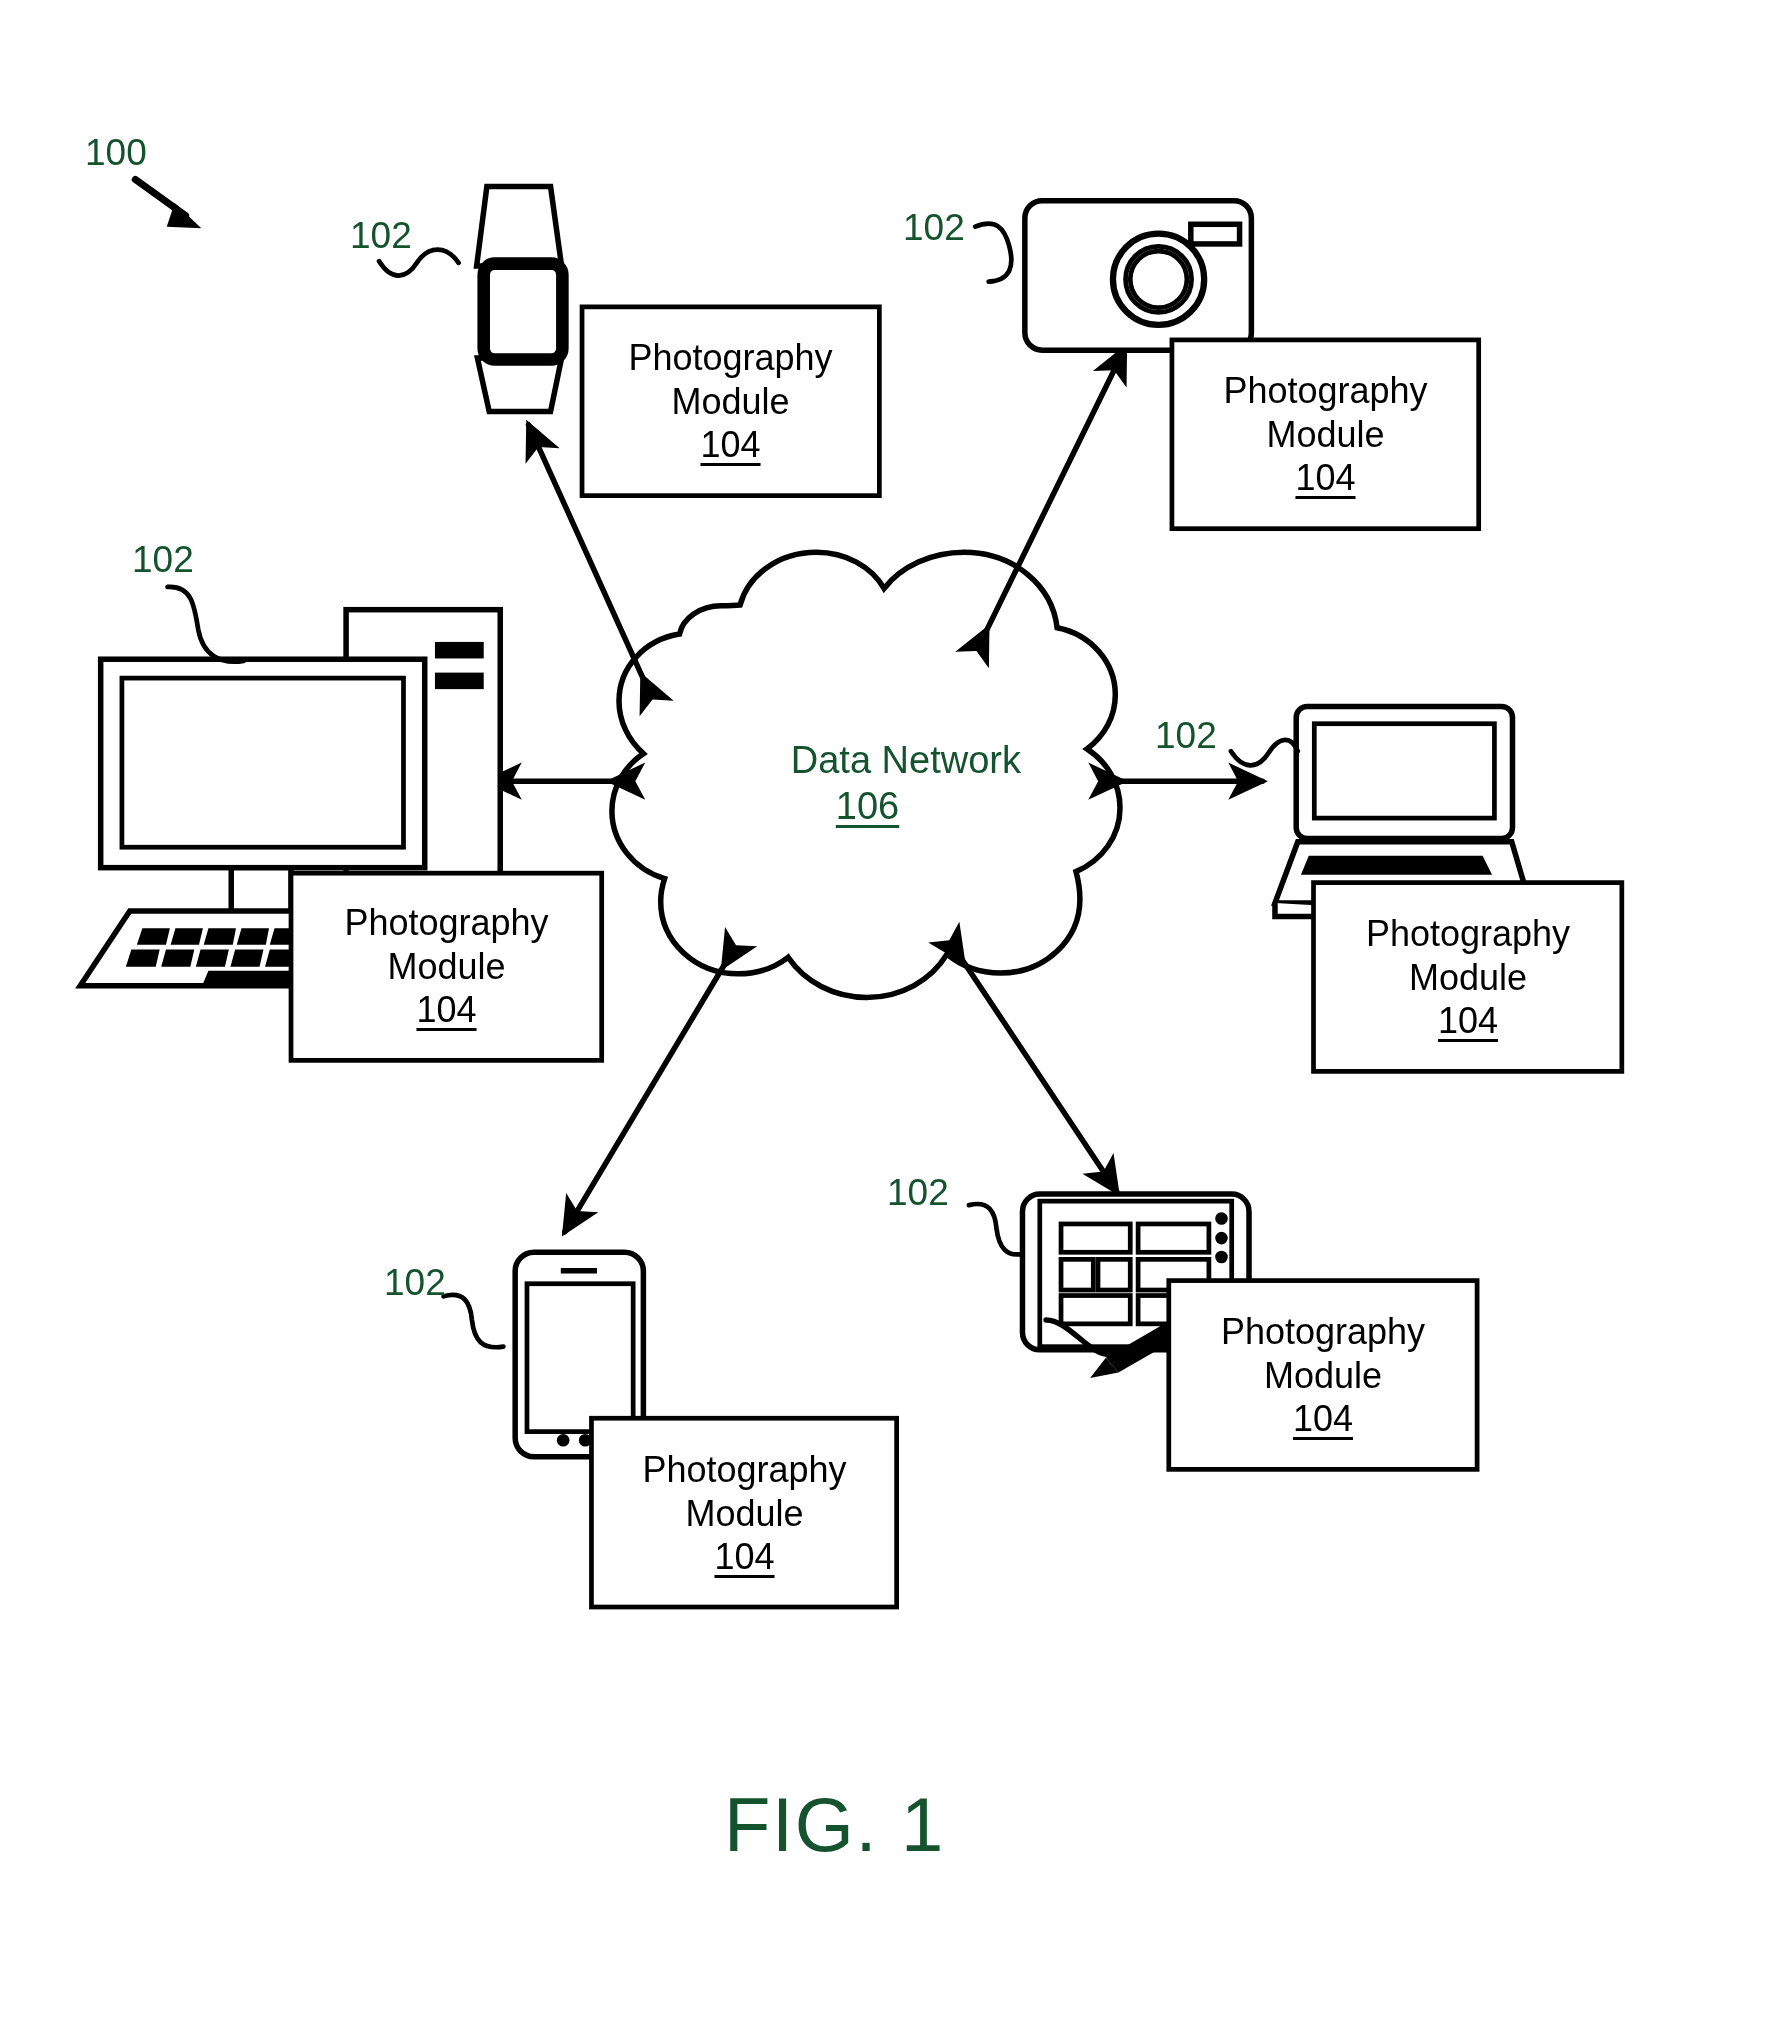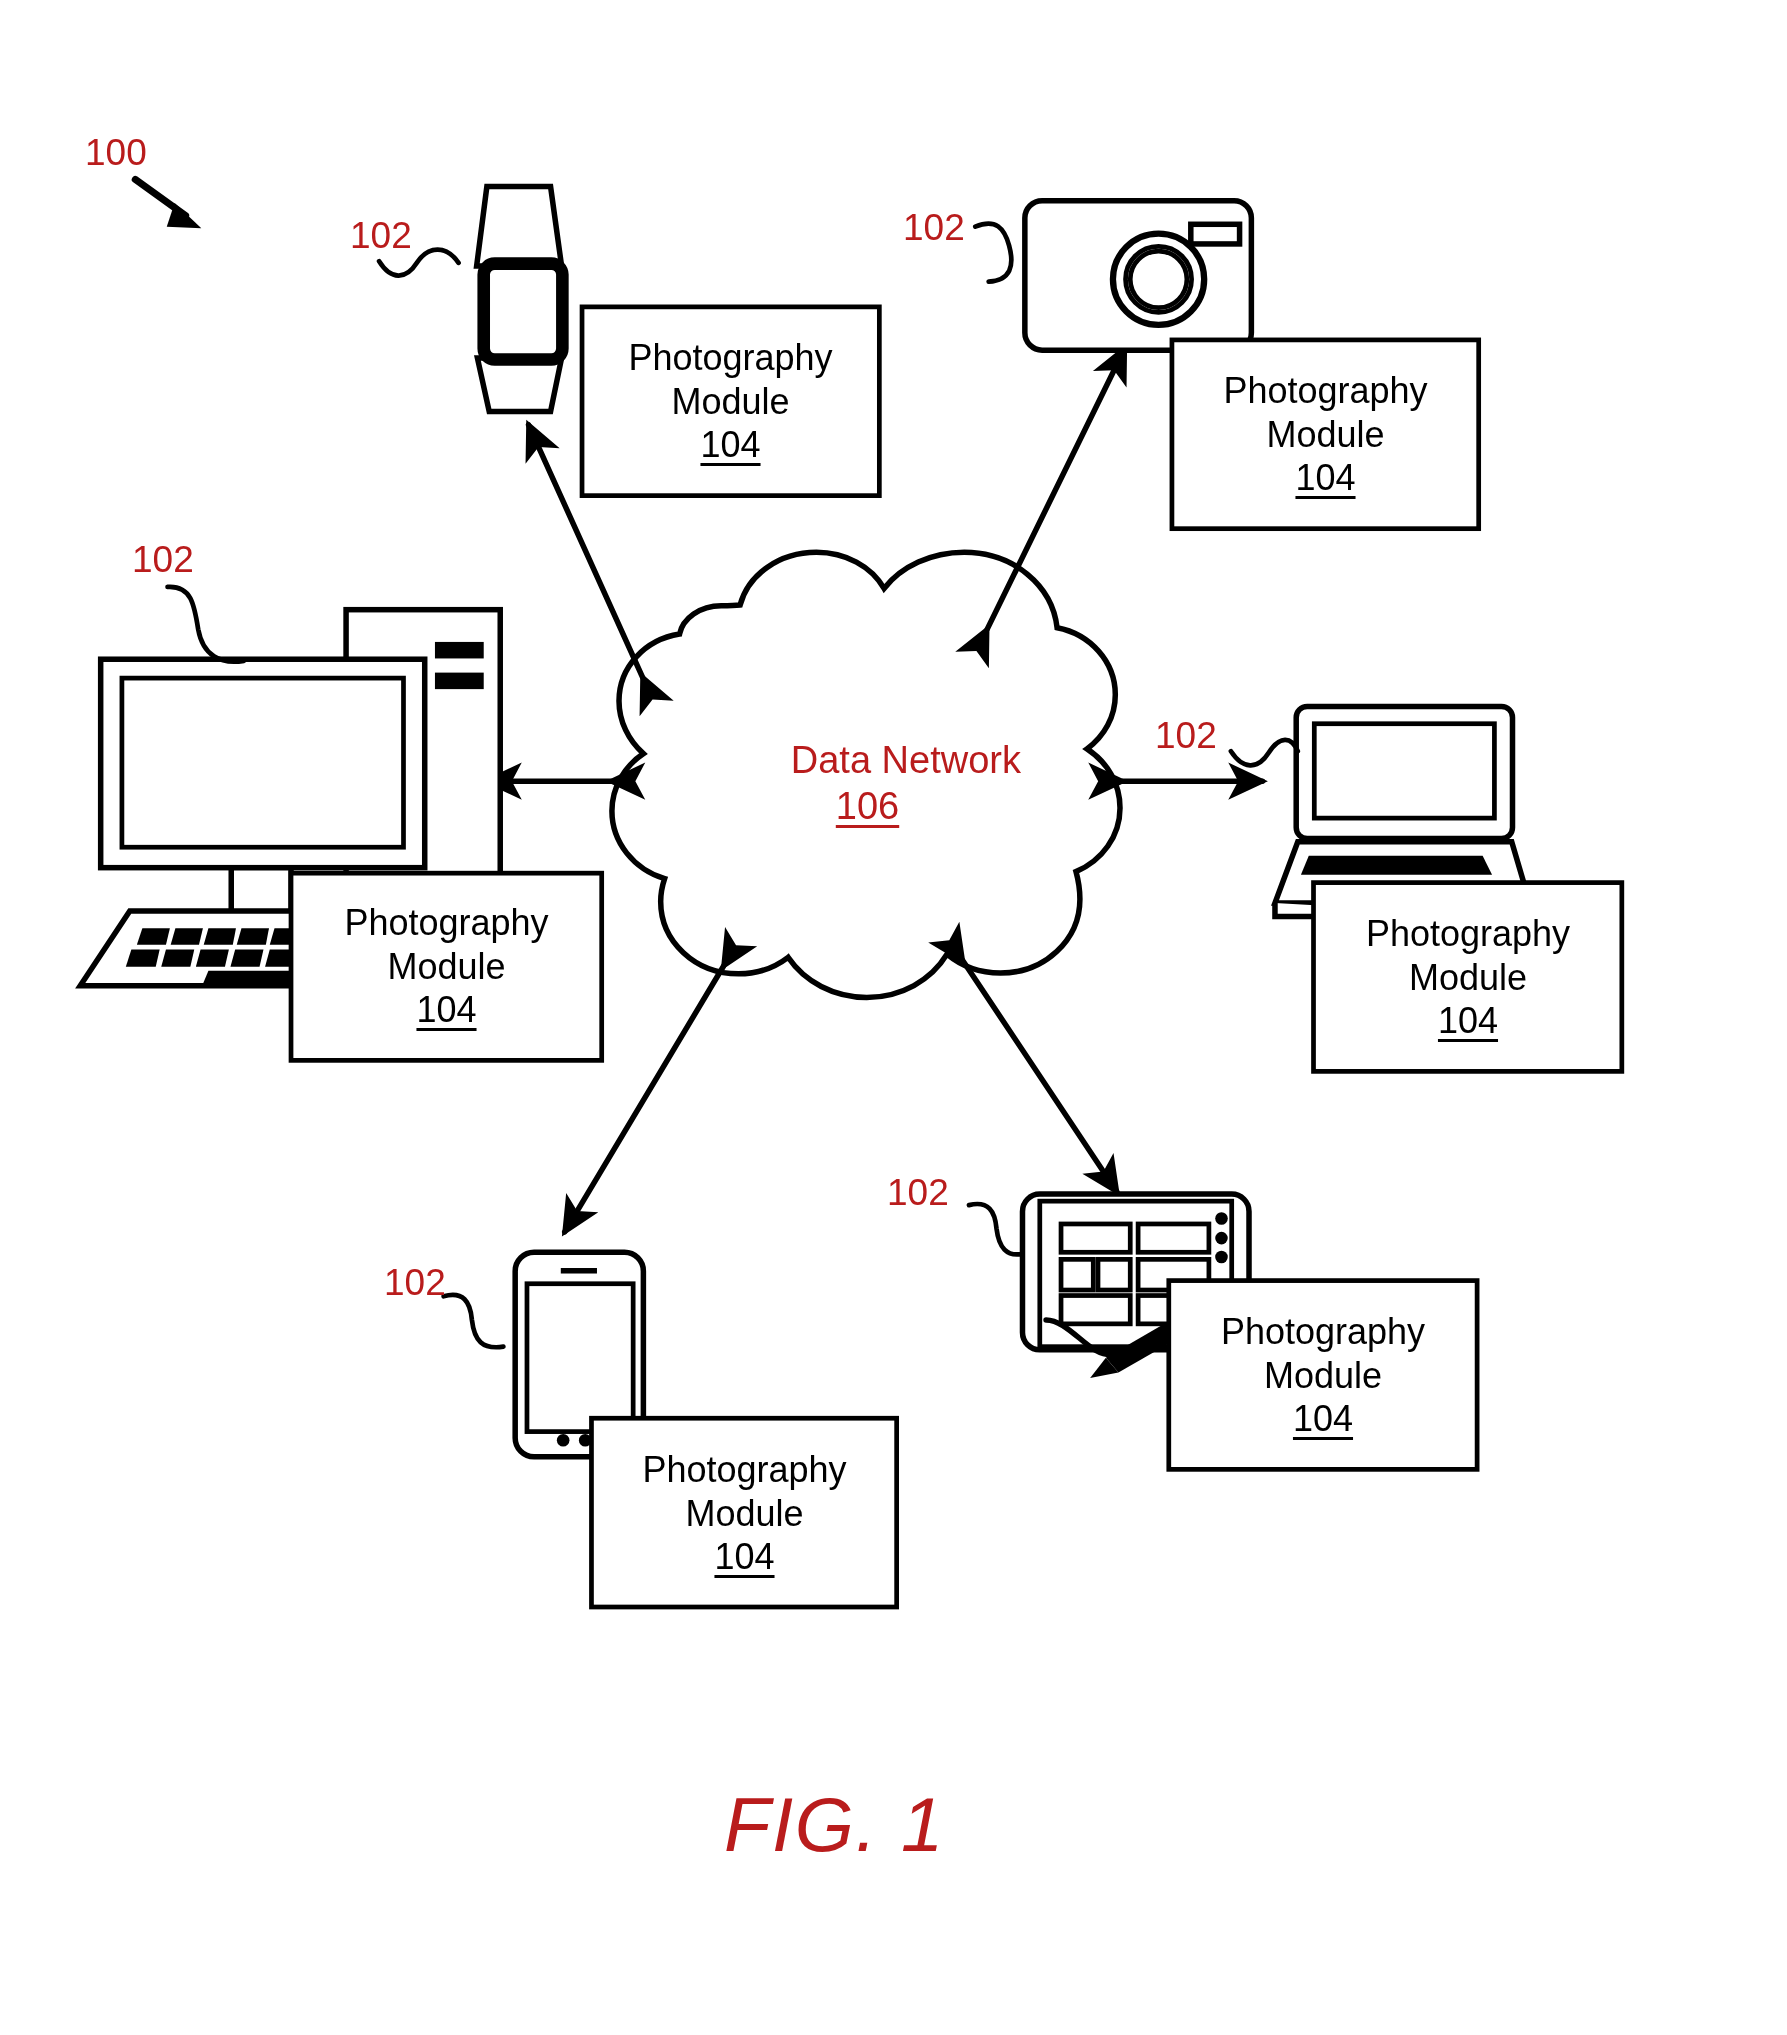--- a/index.html
+++ b/index.html
@@ -63,21 +63,21 @@
     stroke: #000000;
     stroke-width: 6;
     stroke-linecap: round;
   }
   .ref-label,
   .module-line,
   .cloud-line,
   .fig-caption {
     position: absolute;
     white-space: nowrap;
-    color: #b91c1c;
+    color: #14532d;
     line-height: 1.18;
   }
   .ref-label {
     font-size: 37px;
   }
   .module-ref {
     text-decoration: underline;
     text-underline-offset: 5.5px;
     text-decoration-thickness: 3.1px;
   }
@@ -327,16 +327,16 @@
     <div>Module</div>
     <div class="module-ref">104</div>
   </div>
 
   <div class="module-block" style="left:1169px; top:1281px; width:308px; height:189px;">
     <div>Photography</div>
     <div>Module</div>
     <div class="module-ref">104</div>
   </div>
 
-  <div class="fig-caption" style="left:724px; top:1780px;font-style:italic;">FIG. 1</div>
+  <div class="fig-caption" style="left:724px; top:1780px;">FIG. 1</div>
 
 </div>
 
 
 </body></html>

